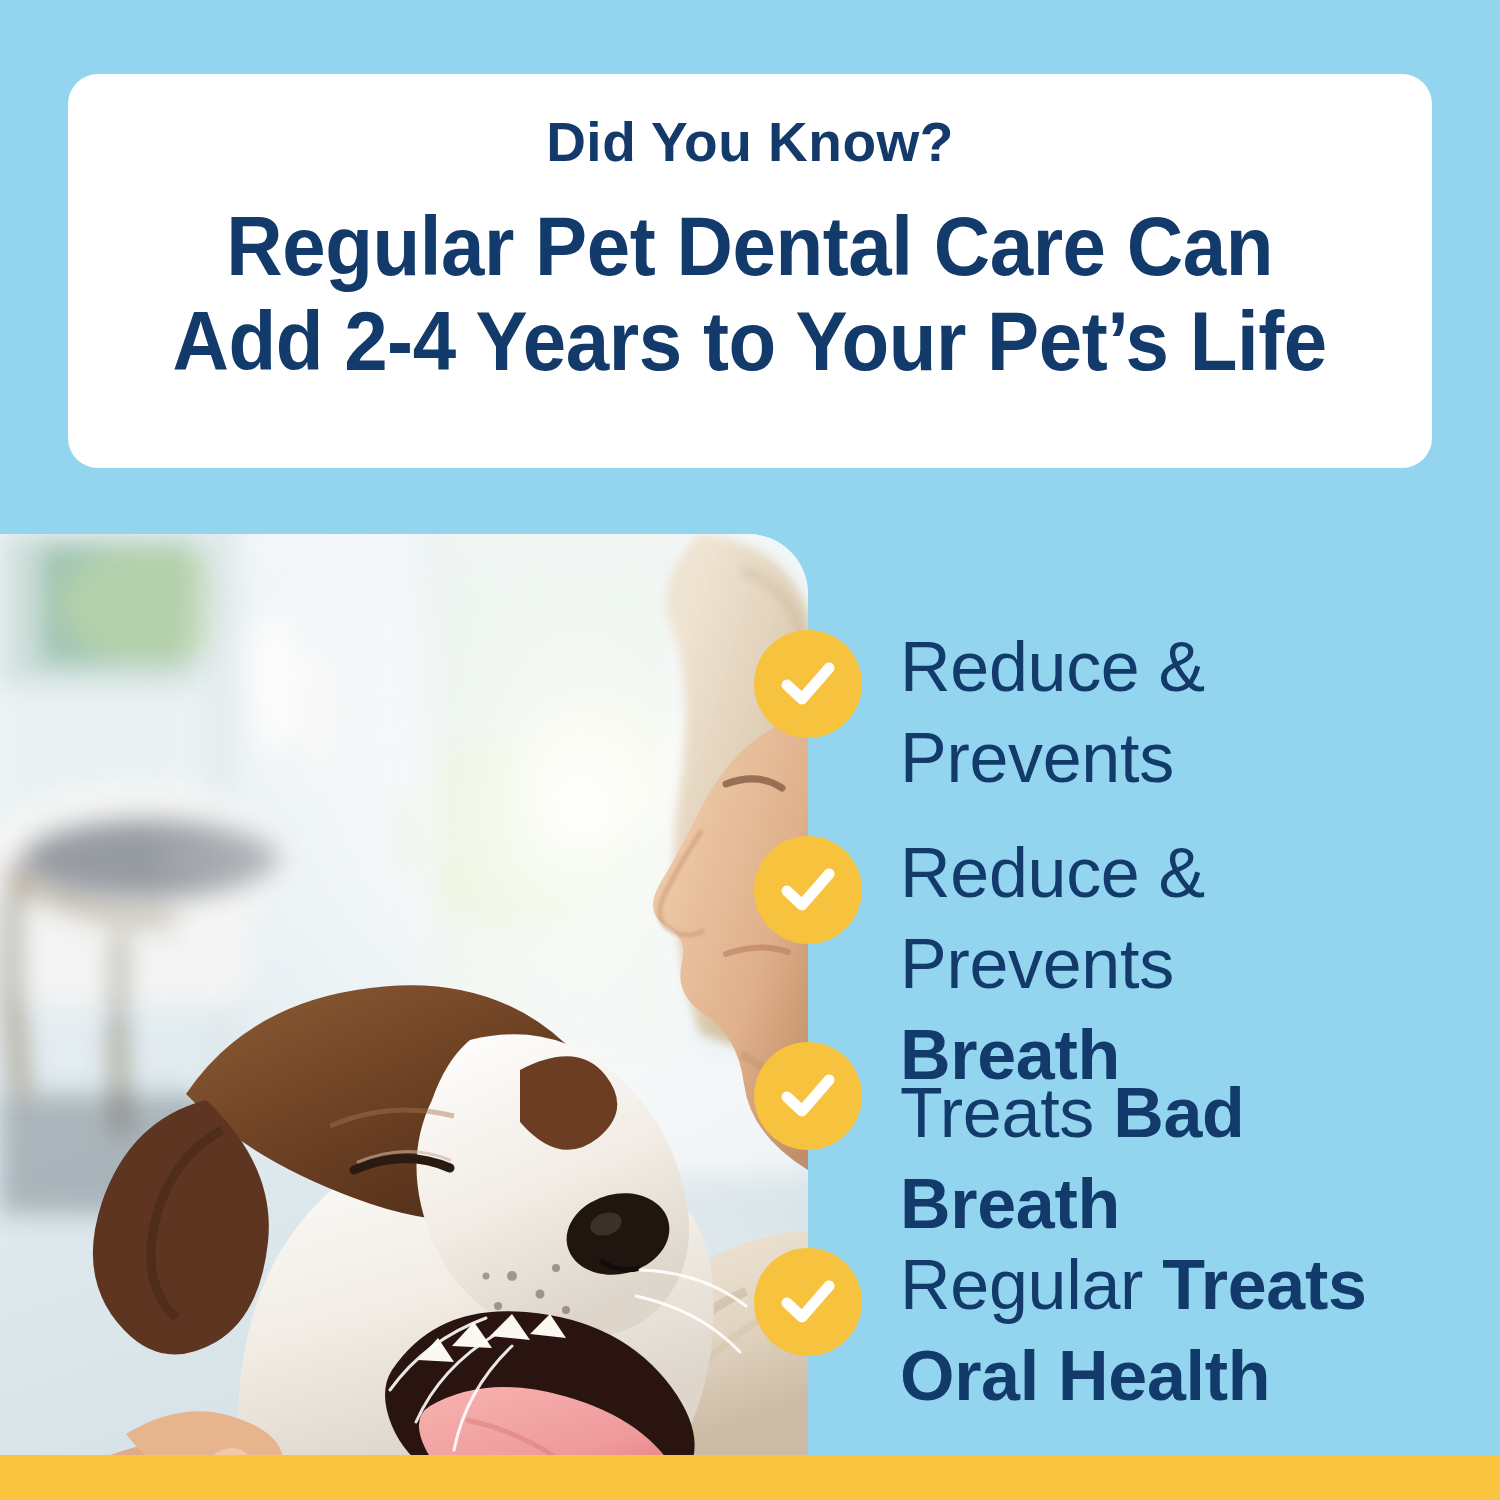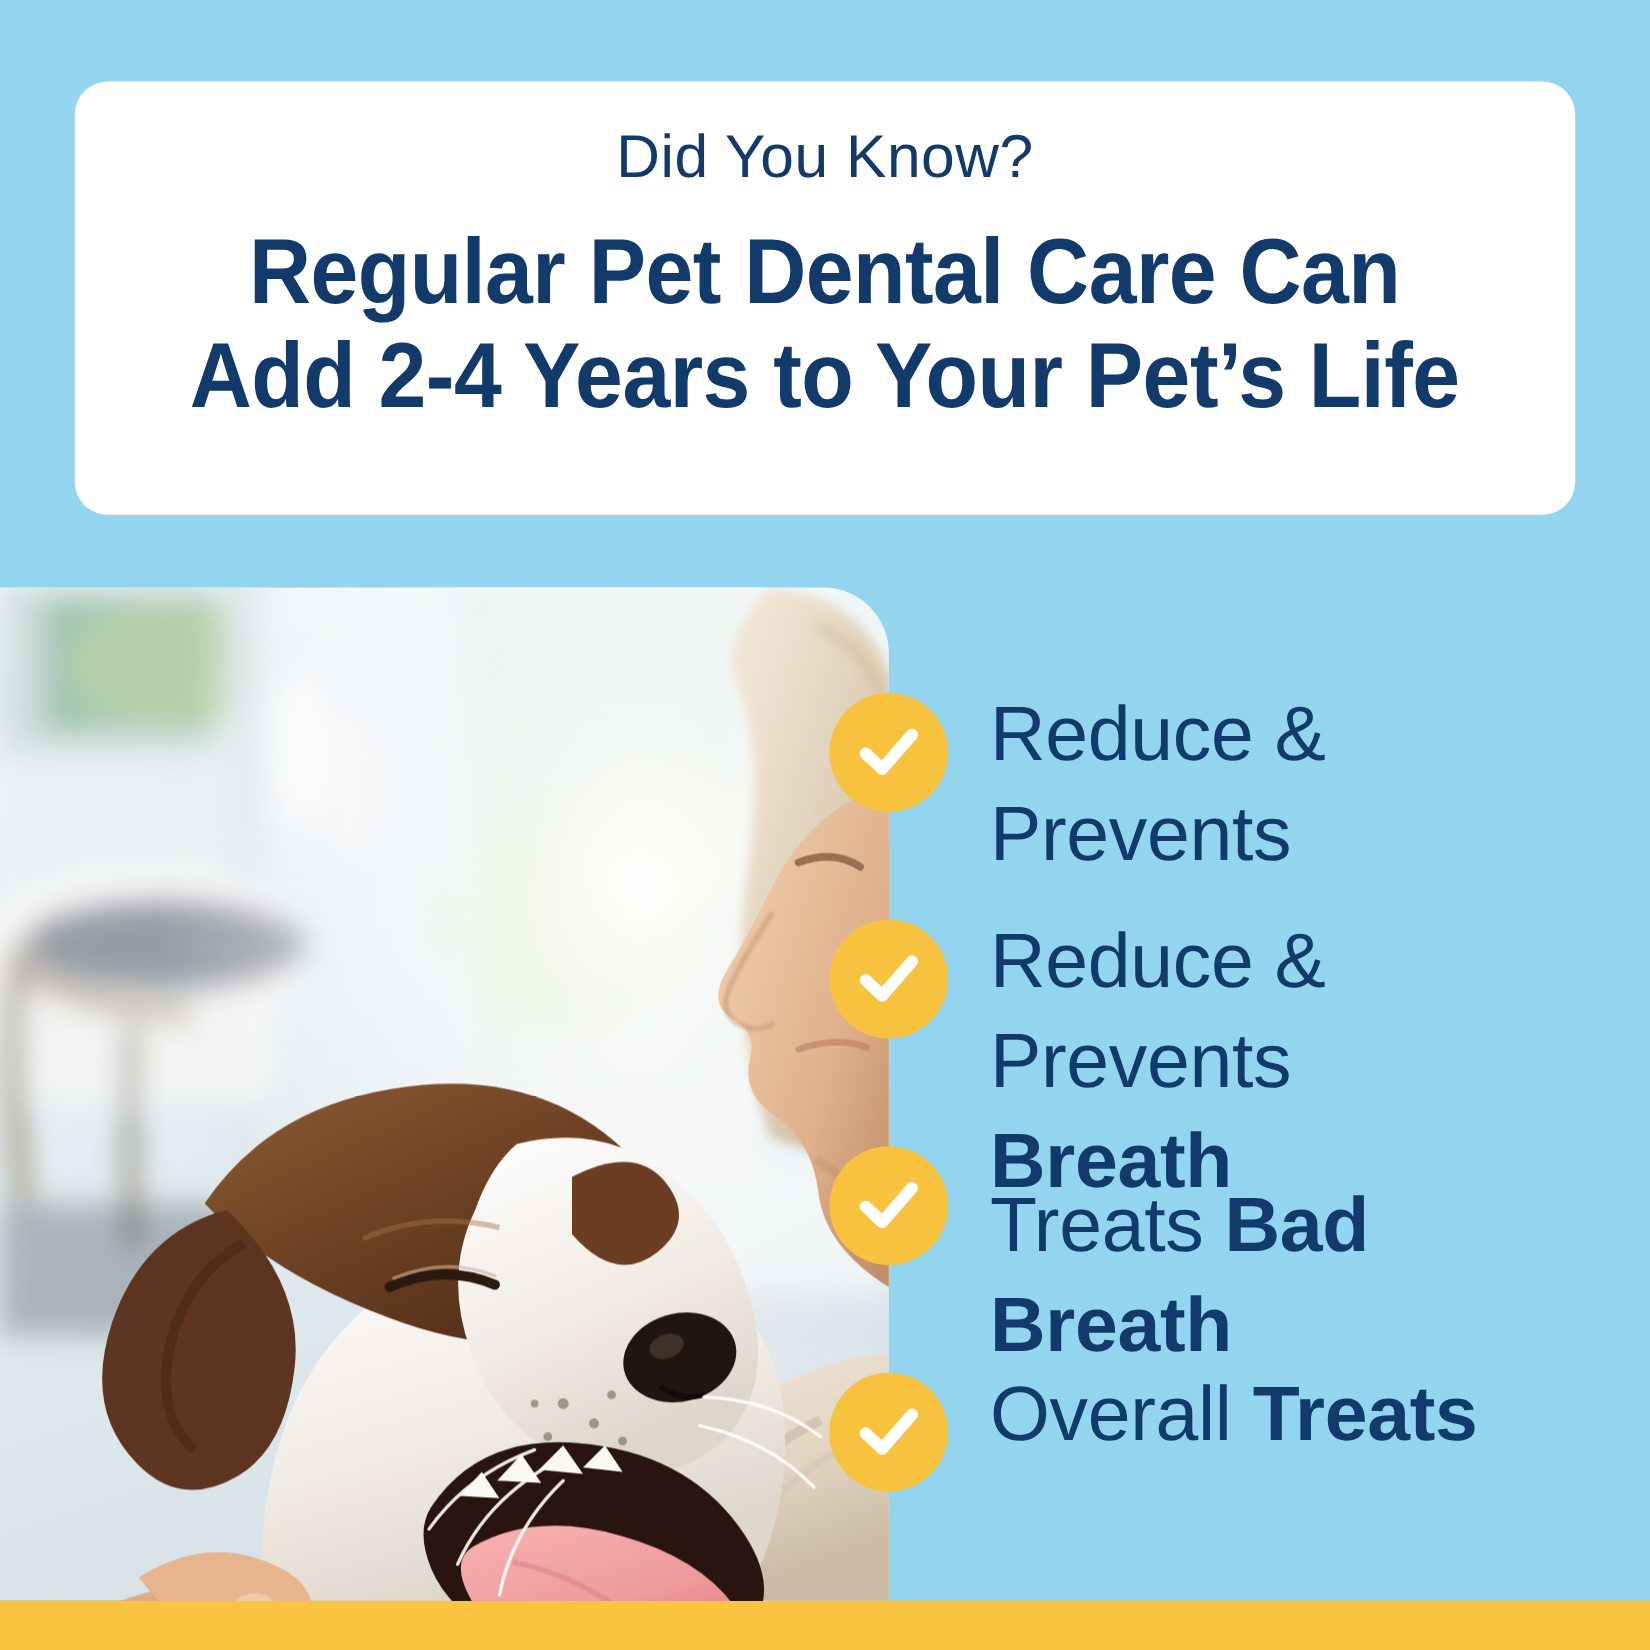--- a/index.html
+++ b/index.html
@@ -25,21 +25,21 @@
     border-radius:30px;
     display:flex;
     flex-direction:column;
     align-items:center;
     justify-content:flex-start;
     padding-top:38px;
   }
 
   #eyebrow {
     font-size:55px;
-    font-weight:400;
+    font-weight:700;
     color:#133a6b;
     letter-spacing:0.5px;
     line-height:1.1;
     text-align:center;
   }
 
   #headline {
     margin-top:26px;
     text-align:center;
     font-size:84px;
@@ -415,21 +415,22 @@
       </div>
     </div>
 
     <div class="benefit-row">
       <div class="check-badge">
         <svg viewBox="0 0 64 64" aria-hidden="true">
           <path d="M11 33 L26 47 L53 16" fill="none" stroke="#ffffff" stroke-width="11" stroke-linecap="round" stroke-linejoin="round"></path>
         </svg>
       </div>
       <div class="benefit-text">
-        <span>Overall </span><b>Treats</b><br>
+        <span>Regular </span><b>Treats</b><br>
+        <b>Oral Health</b>
       </div>
     </div>
 
   </div>
 
   <div id="bottom-bar"></div>
 
 </div>
 
 </body></html>

